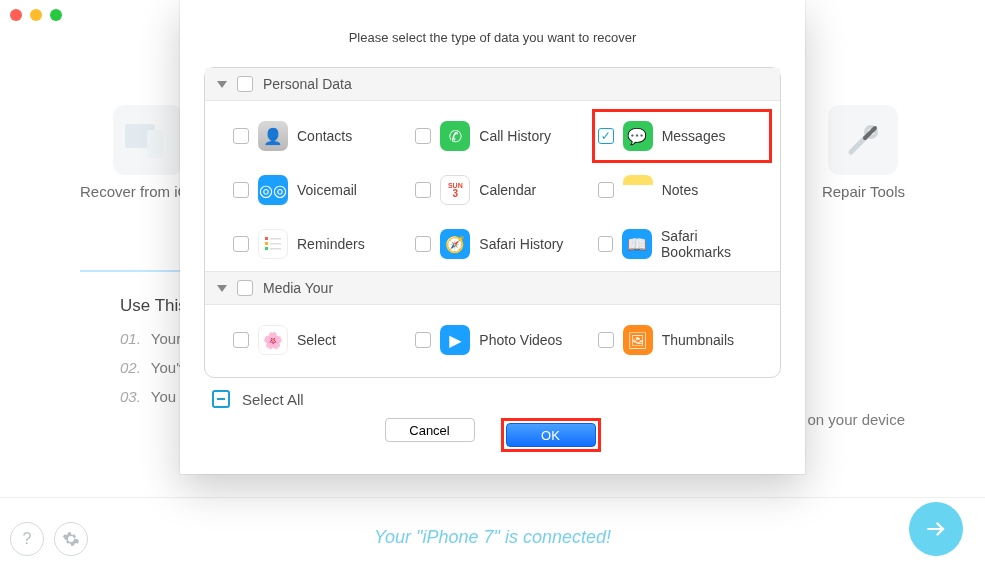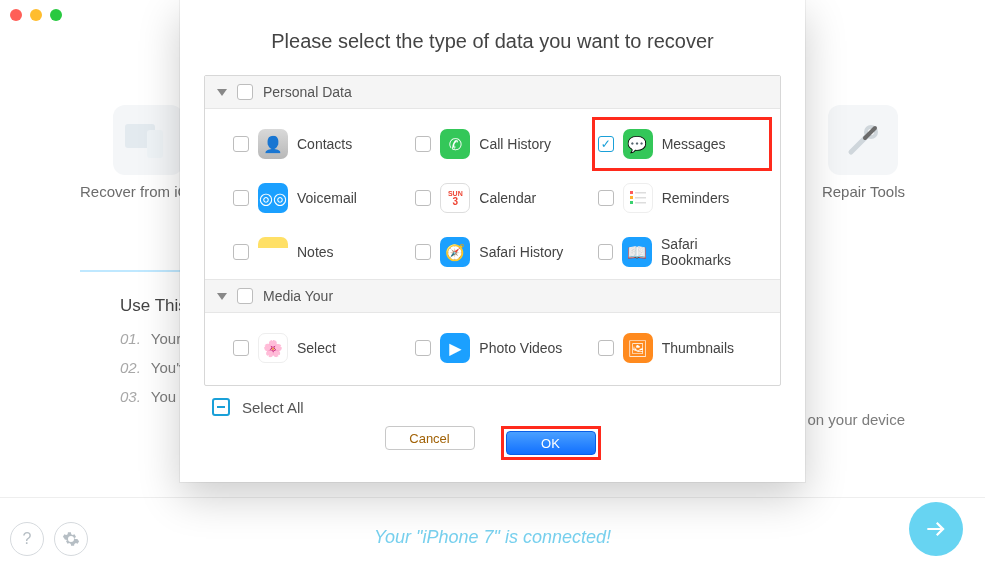--- a/index.html
+++ b/index.html
@@ -18,36 +18,36 @@
 .use li em{color:#a8a8a8}
 .use2{position:absolute;top:334px;right:80px;color:#7c7c7c;font-size:15px}
 .use2 .row{display:flex;align-items:center;gap:10px;margin-bottom:20px}
 .ic{width:22px;height:22px;border:2px solid #c8ced2;border-radius:50%;display:flex;align-items:center;justify-content:center;color:#c8ced2;font-size:14px}
 .footer-line{position:absolute;bottom:70px;left:0;right:0;height:1px;background:#eee}
 .footer{position:absolute;bottom:20px;left:0;right:0;text-align:center;color:#77d0ee;font-style:italic;font-size:18px}
 .bot-btns{position:absolute;bottom:12px;left:10px;display:flex;gap:10px}
 .circ{width:34px;height:34px;border:1px solid #d6dade;border-radius:50%;display:flex;align-items:center;justify-content:center;color:#b6bec4}
 .go{position:absolute;bottom:12px;right:22px;width:54px;height:54px;border-radius:50%;background:#67d4f2;display:flex;align-items:center;justify-content:center;color:#fff}
 .modal{position:absolute;top:0;left:180px;width:625px;background:#fff;box-shadow:0 15px 40px rgba(0,0,0,.2),0 0 0 1px rgba(0,0,0,.05);padding:20px 24px 22px}
-.modal h2{text-align:center;font-weight:400;font-size:20px;color:#444;margin:10px 0 22px}
-.panel{border:1px solid #d7d7d7;border-radius:2px}
+.modal h2{text-align:center;font-weight:400;font-size:13px;color:#444;margin:10px 0 22px}
+.panel{border:1px solid #d7d7d7;border-radius:10px}
 .sect{background:#f5f5f5;border-bottom:1px solid #e6e6e6;display:flex;align-items:center;gap:10px;padding:8px 12px;color:#555;font-size:14px}
 .sect .tri{width:0;height:0;border-left:5px solid transparent;border-right:5px solid transparent;border-top:7px solid #888}
 .grid{display:grid;grid-template-columns:repeat(3,1fr);padding:8px 0 0 28px}
 .item{display:flex;align-items:center;gap:9px;height:54px;color:#444;font-size:14px;padding-right:10px}
 .item.hl{outline:3px solid #ff2a1c;outline-offset:-3px;padding-left:6px;margin-left:-6px;margin-right:8px}
 .chk{width:16px;height:16px;border:1px solid #bdbdbd;border-radius:3px;background:#fff;display:flex;align-items:center;justify-content:center;font-size:12px;color:#1aa0d8}
 .chk.on{border-color:#1aa0d8}
 .app{width:30px;height:30px;border-radius:7px;display:flex;align-items:center;justify-content:center;color:#fff;font-size:16px}
 .sa{display:flex;align-items:center;gap:12px;padding:12px 4px 0 8px;color:#555;font-size:15px}
 .sa .sab{width:18px;height:18px;border:2px solid #1aa0d8;border-radius:3px;position:relative}
 .sa .sab::after{content:"";position:absolute;left:3px;top:6px;width:8px;height:2px;background:#1aa0d8}
 .btnrow{display:flex;justify-content:center;gap:26px;margin-top:10px}
 .btn{width:90px;height:24px;border-radius:4px;font-size:13px;display:flex;align-items:center;justify-content:center;cursor:pointer}
-.btn-cancel{background:#fff;border:1px solid #c8c8c8;color:#a16207}
+.btn-cancel{background:#fff;border:1px solid #c8c8c8;color:#000000}
 .btn-ok{background:linear-gradient(#4aa0ff,#1170ff);color:#fff;border:1px solid #0a5fe6}
 .ok-hl{padding:2px;border:3px solid #ff2a1c;display:inline-flex}
 </style>
 </head>
 <body>
 
 <div class="traffic">
   <span class="tl-close"></span>
   <span class="tl-min"></span>
   <span class="tl-max"></span>
@@ -153,39 +153,39 @@
           <span class="app" style="background:#1ba0ff">◎◎</span>
           <span>Voicemail</span>
         </div>
       <div class="item">
           <span class="chk"></span>
           <span class="app" style="background:#fff;border:1px solid #ddd;color:#e43;font-size:10px;font-weight:bold;flex-direction:column;line-height:1"><span style="font-size:7px">SUN</span>3</span>
           <span>Calendar</span>
         </div>
       <div class="item">
           <span class="chk"></span>
+          <span class="app" style="background:linear-gradient(#ffe066 35%,#fff 35%)"></span>
+          <span>Notes</span>
+        </div>
+      <div class="item">
+          <span class="chk"></span>
           <span class="app" style="background:#fff;border:1px solid #eee">
             <svg width="20" height="20">
               <rect x="2" y="3" width="3" height="3" fill="#ff5a5a"></rect>
               <rect x="2" y="8" width="3" height="3" fill="#ffb02e"></rect>
               <rect x="2" y="13" width="3" height="3" fill="#3bd16f"></rect>
               <rect x="7" y="4" width="11" height="1.5" fill="#ddd"></rect>
               <rect x="7" y="9" width="11" height="1.5" fill="#ddd"></rect>
               <rect x="7" y="14" width="11" height="1.5" fill="#ddd"></rect>
             </svg>
           </span>
           <span>Reminders</span>
         </div>
       <div class="item">
           <span class="chk"></span>
-          <span class="app" style="background:linear-gradient(#ffe066 35%,#fff 35%)"></span>
-          <span>Notes</span>
-        </div>
-      <div class="item">
-          <span class="chk"></span>
           <span class="app" style="background:#1ba0ff">🧭</span>
           <span>Safari History</span>
         </div>
       <div class="item">
           <span class="chk"></span>
           <span class="app" style="background:#1ba0ff">📖</span>
           <span>Safari Bookmarks</span>
         </div>
     </div>
 

